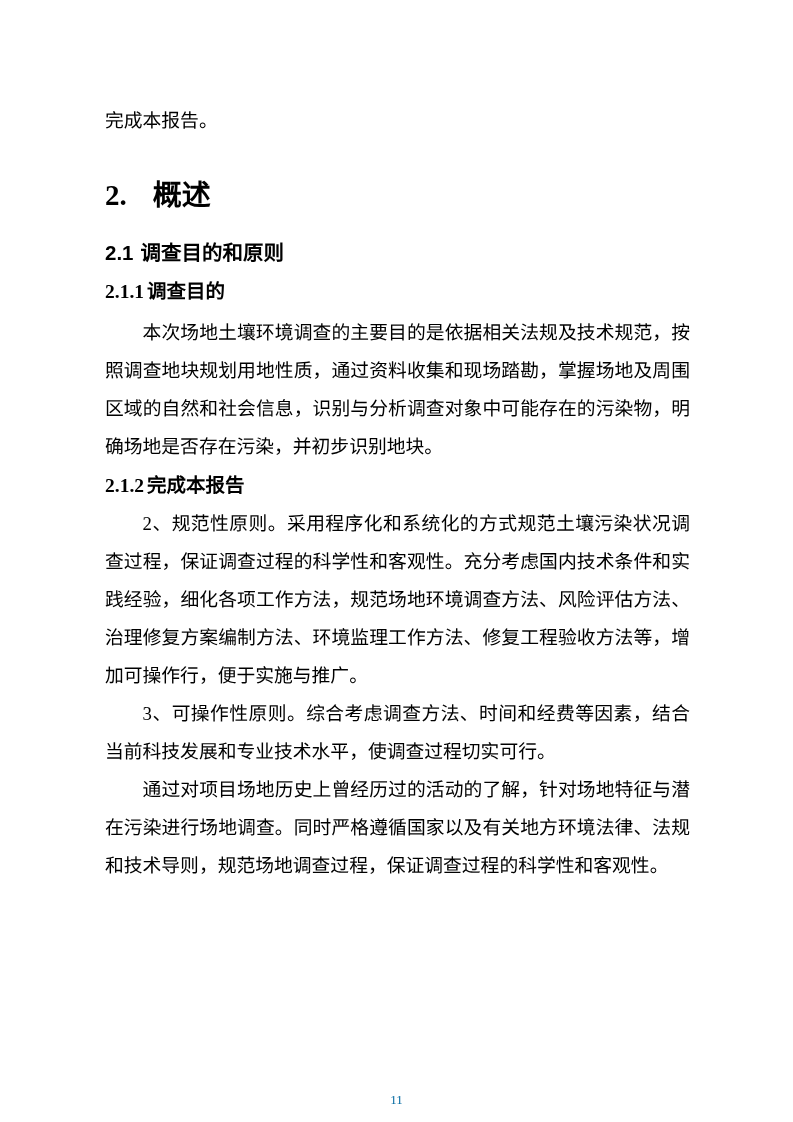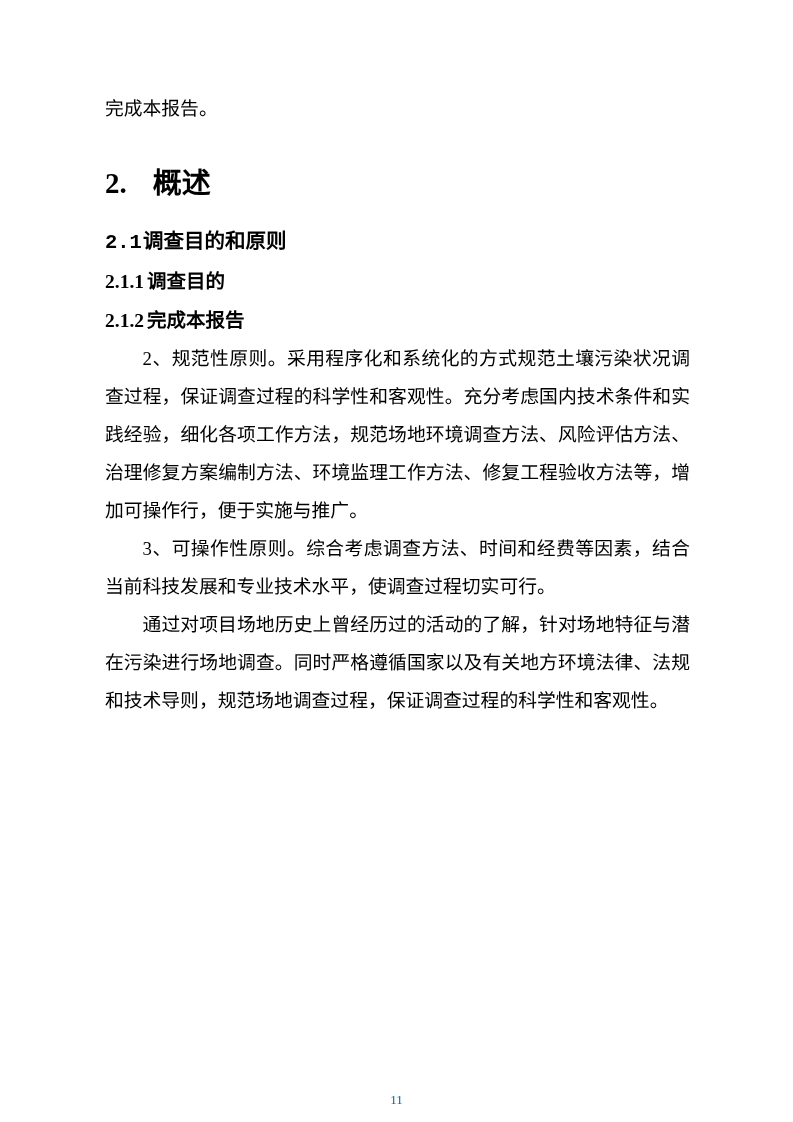--- a/index.html
+++ b/index.html
@@ -12,21 +12,21 @@
     width: 793px;
     height: 1122px;
     margin: 0 auto;
     background: #ffffff;
     color: #000000;
     overflow: hidden;
     font-family: "Liberation Serif", "DejaVu Serif", serif;
   }
   .content {
     position: absolute;
-    top: 0;
+    top: 12px;
     left: 105px;
     width: 585px;
     padding-top: 90px;
   }
   .body-text {
     margin: 0;
     font-size: 18.8px;
     line-height: 38px;
     text-align: justify;
     text-justify: inter-character;
@@ -51,22 +51,21 @@
     margin-right: 26px;
   }
   h2.section-heading {
     margin: 20px 0 0 0;
     font-size: 20.5px;
     line-height: 38px;
     font-weight: bold;
     font-family: "Liberation Sans", "DejaVu Sans", sans-serif;
   }
   h2.section-heading .h-num {
-    margin-right: 1px;
-    font-family: Liberation Mono, monospace;
+    margin-right: 7px;
   }
   h3.subsection-heading {
     margin: 0;
     font-size: 19.5px;
     line-height: 38px;
     font-weight: bold;
     font-family: "Liberation Sans", "DejaVu Sans", sans-serif;
   }
   h3.subsection-heading .h-num {
     font-family: "Liberation Serif", "DejaVu Serif", serif;
@@ -99,20 +98,21 @@
     </h1>
 
     <h2 class="section-heading">
       <span class="h-num">2.1</span><span class="h-txt">调查目的和原则</span>
     </h2>
 
     <h3 class="subsection-heading heading-gap-a">
       <span class="h-num">2.1.1</span><span class="h-txt">调查目的</span>
     </h3>
 
+    <p class="body-text indent-2em para-spacer-top">本次场地土壤环境调查的主要目的是依据相关法规及技术规范，按照调查地块规划用地性质，通过资料收集和现场踏勘，掌握场地及周围区域的自然和社会信息，识别与分析调查对象中可能存在的污染物，明确场地是否存在污染，并初步识别地块。</p>
 
     <h3 class="subsection-heading heading-gap-b">
       <span class="h-num">2.1.2</span><span class="h-txt">完成本报告</span>
     </h3>
 
 
     <p class="body-text indent-2em">2、规范性原则。采用程序化和系统化的方式规范土壤污染状况调查过程，保证调查过程的科学性和客观性。充分考虑国内技术条件和实践经验，细化各项工作方法，规范场地环境调查方法、风险评估方法、治理修复方案编制方法、环境监理工作方法、修复工程验收方法等，增加可操作行，便于实施与推广。</p>
 
     <p class="body-text indent-2em">3、可操作性原则。综合考虑调查方法、时间和经费等因素，结合当前科技发展和专业技术水平，使调查过程切实可行。</p>
 

